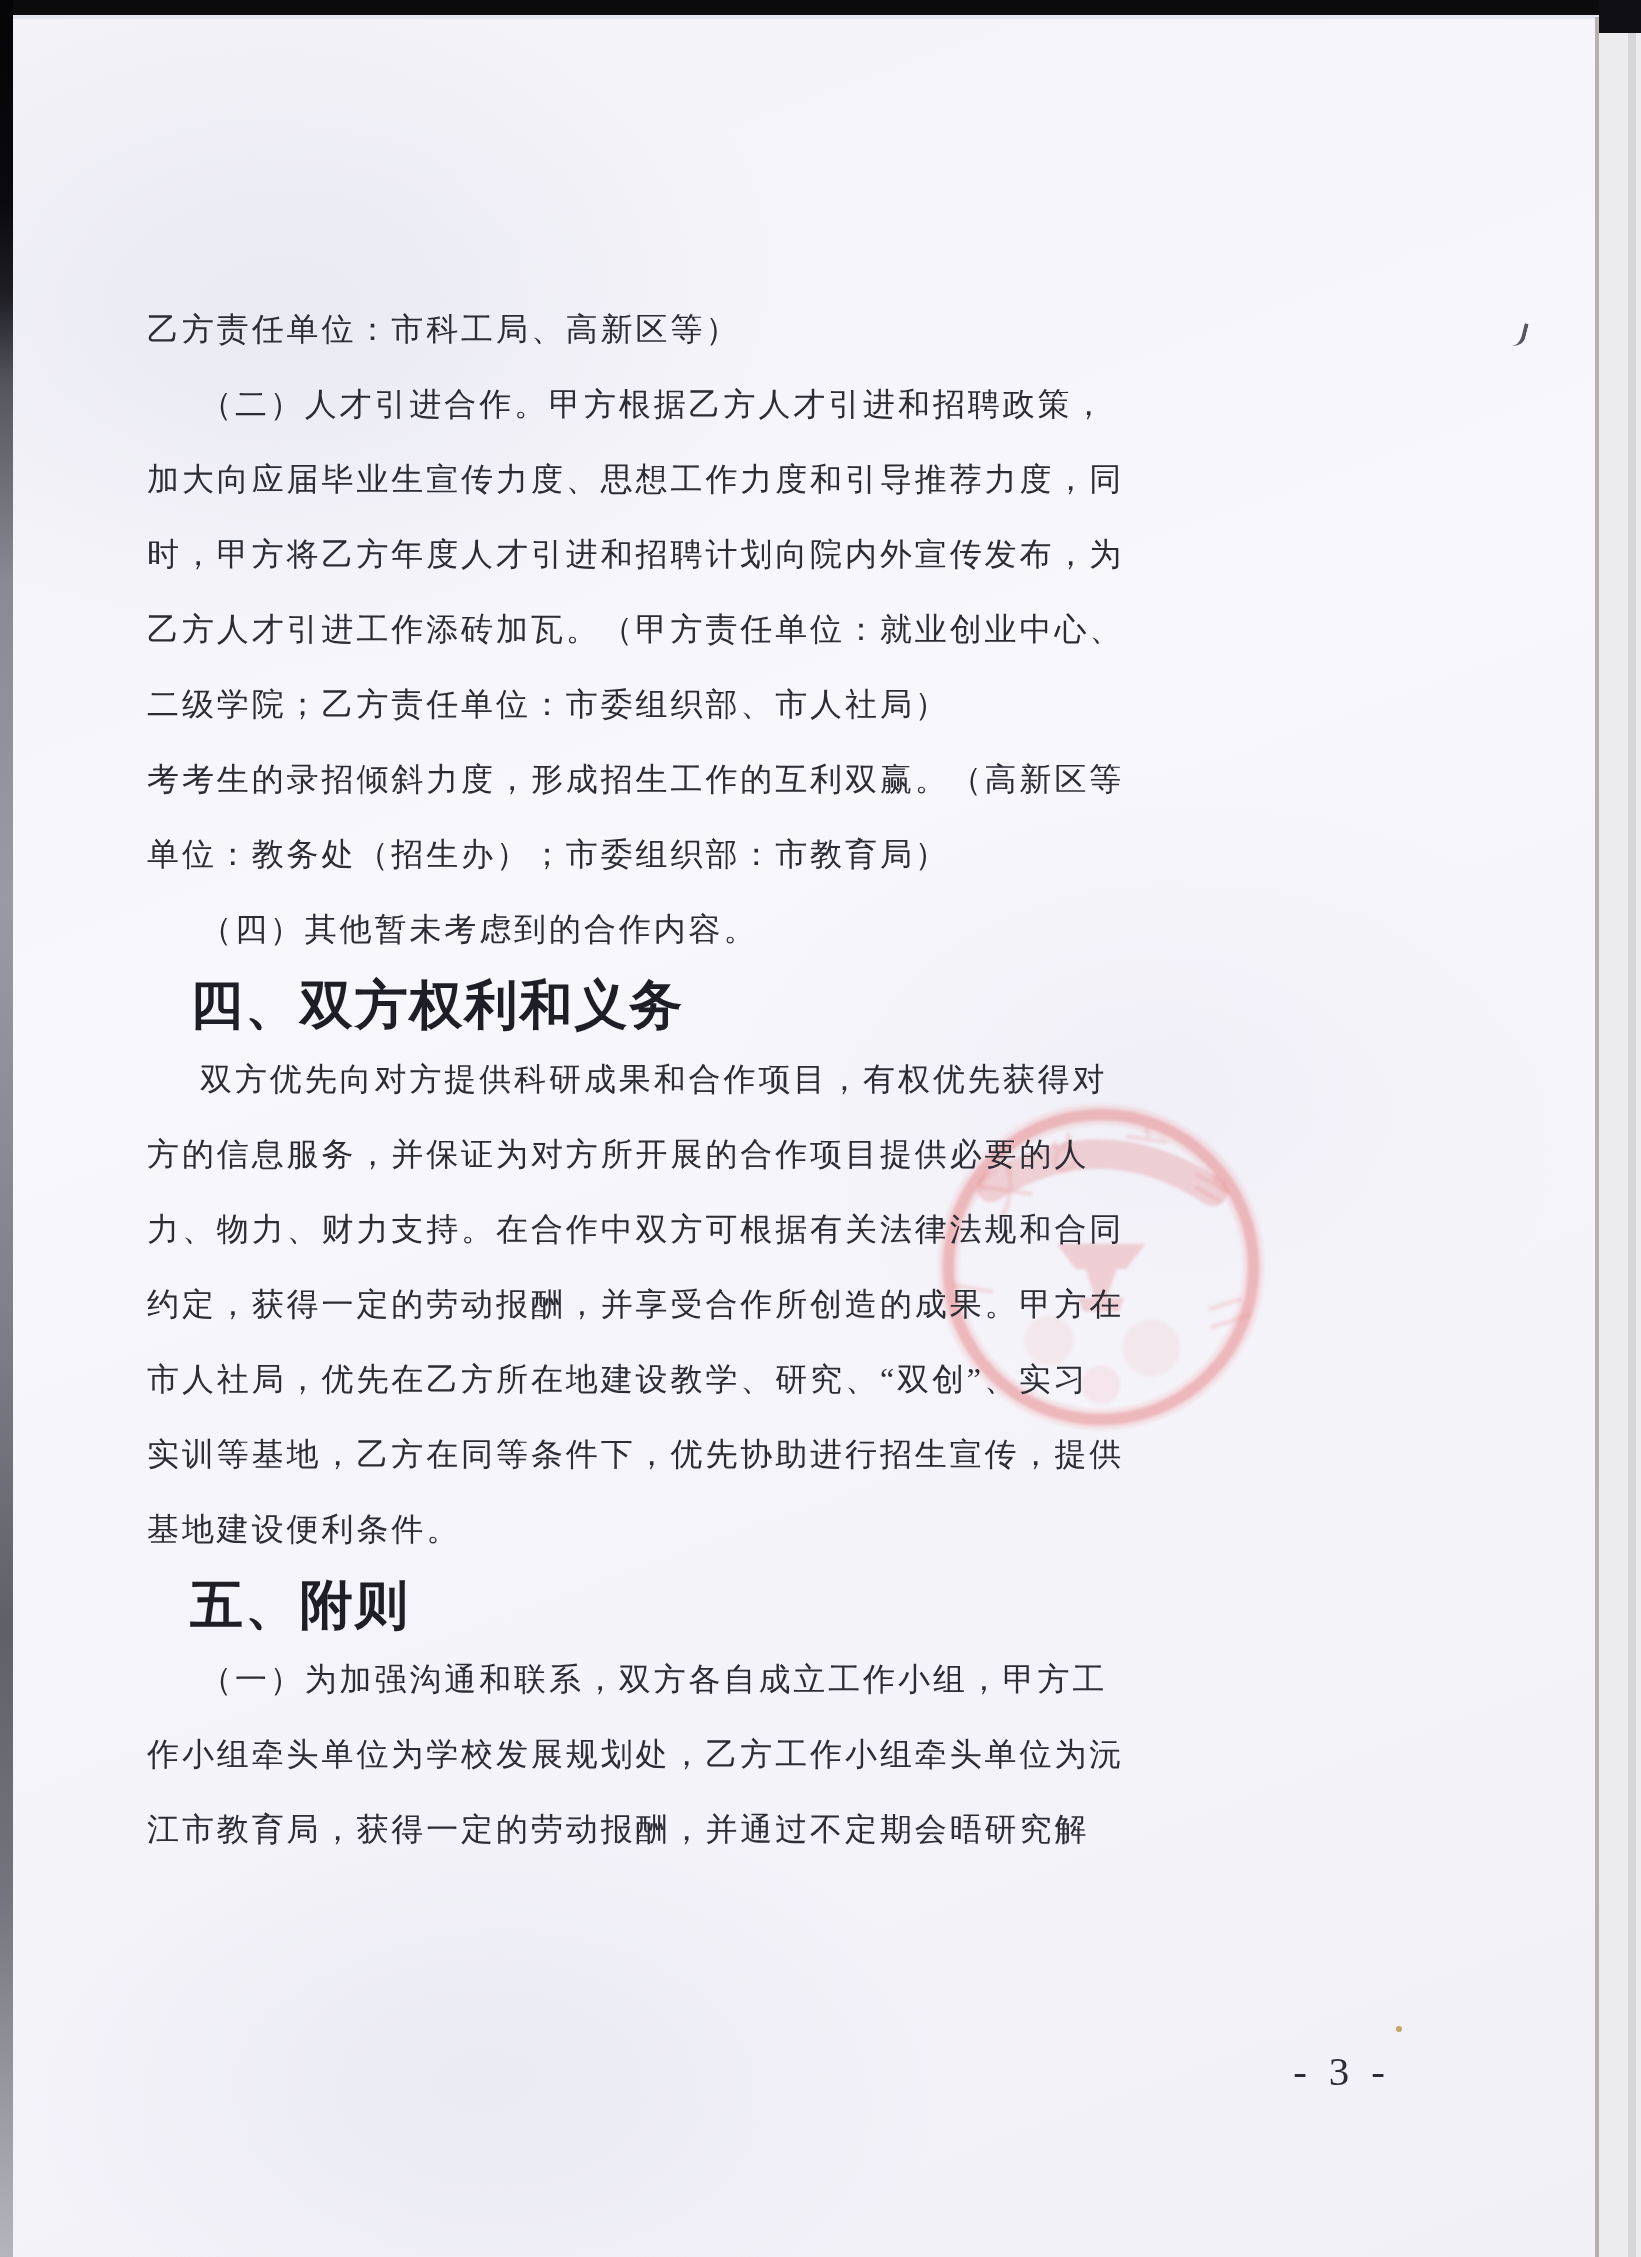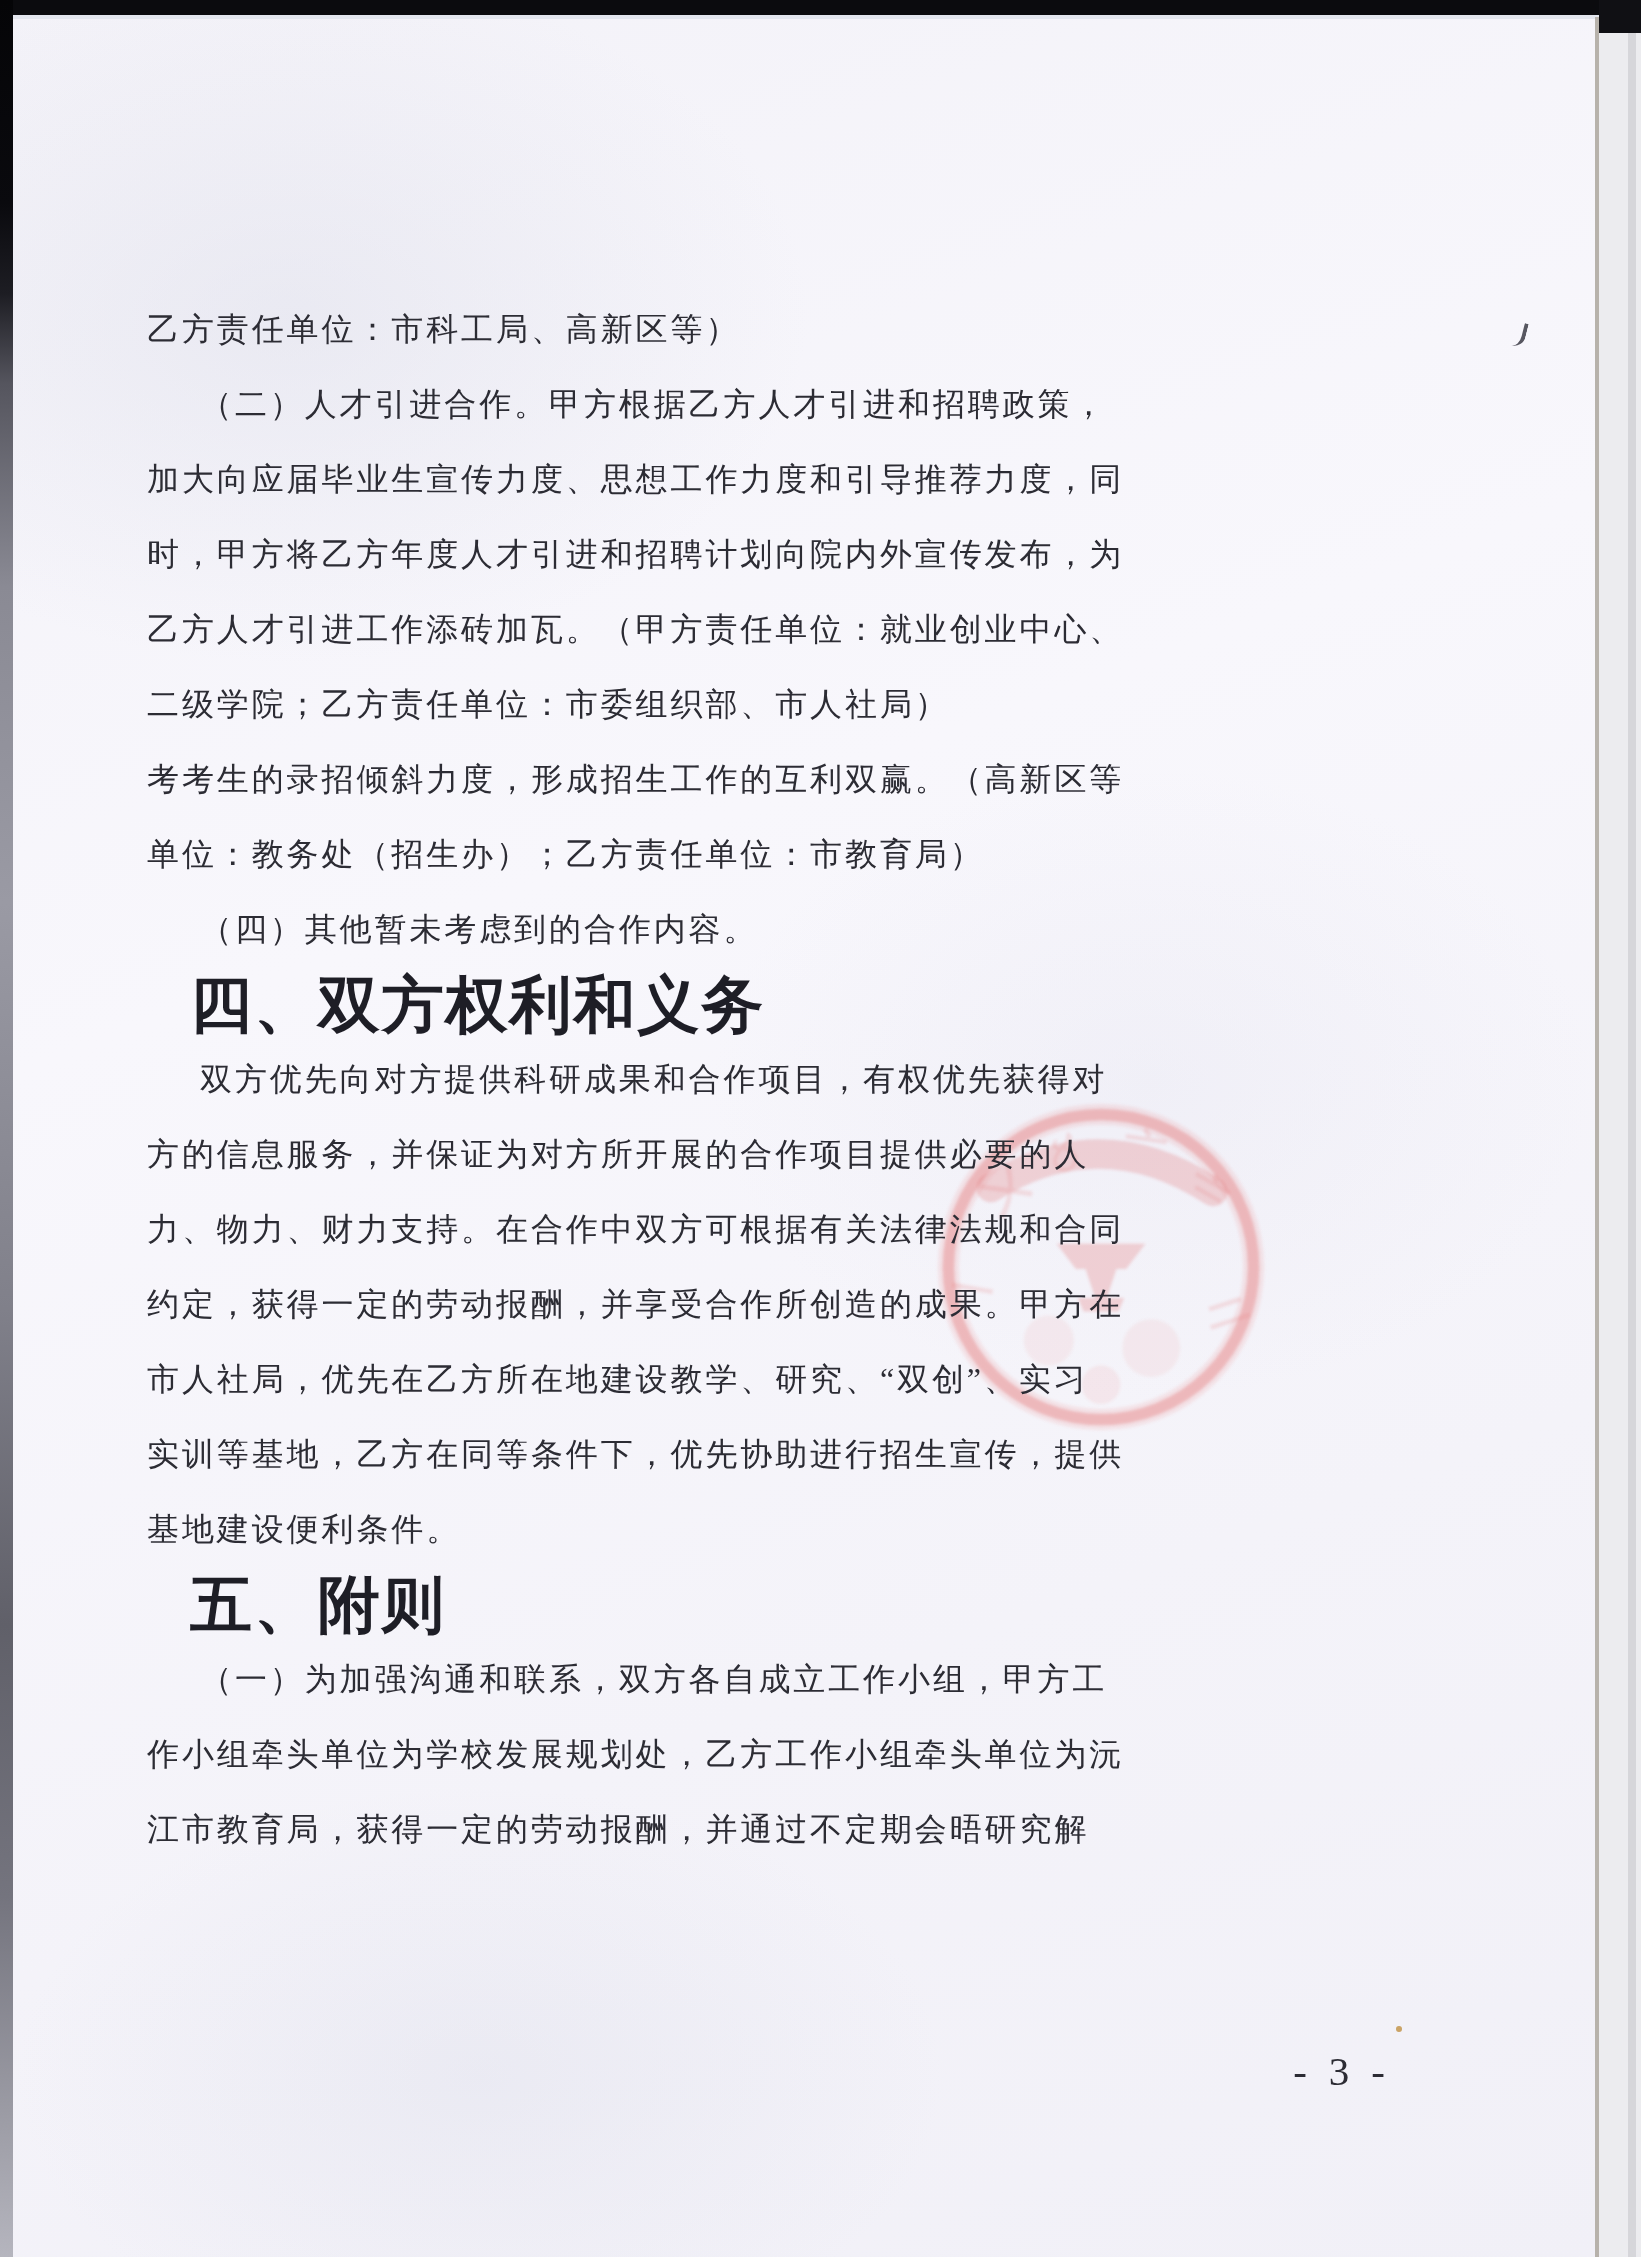--- a/index.html
+++ b/index.html
@@ -37,21 +37,21 @@
     position:absolute;left:147px;top:292px;width:1344px;
     color:#2c2c34;
   }
   .line{
     height:75px;line-height:75px;font-size:32px;letter-spacing:2.9px;
     white-space:nowrap;
   }
   .line.indent{padding-left:53px;}
   .line.heading{
     font-family:"Liberation Sans","DejaVu Sans",sans-serif;
-    font-weight:700;font-size:62px;letter-spacing:1.9px;
+    font-weight:700;font-size:53px;letter-spacing:1.9px;
     padding-left:43px;color:#1e1e26;
   }
   .page-number{
     position:absolute;left:1231px;top:2047px;width:222px;
     text-align:center;font-size:41px;letter-spacing:5.8px;color:#2c2c34;
   }
 
   
   .stamp{
     position:absolute;left:933px;top:1099px;width:336px;height:336px;
@@ -112,21 +112,21 @@
 </div>
 
 <div class="textblock">
   <div class="line flush">乙方责任单位：市科工局、高新区等）</div>
   <div class="line indent">（二）人才引进合作。甲方根据乙方人才引进和招聘政策，</div>
   <div class="line flush">加大向应届毕业生宣传力度、思想工作力度和引导推荐力度，同</div>
   <div class="line flush">时，甲方将乙方年度人才引进和招聘计划向院内外宣传发布，为</div>
   <div class="line flush">乙方人才引进工作添砖加瓦。（甲方责任单位：就业创业中心、</div>
   <div class="line flush">二级学院；乙方责任单位：市委组织部、市人社局）</div>
   <div class="line flush">考考生的录招倾斜力度，形成招生工作的互利双赢。（高新区等</div>
-  <div class="line flush">单位：教务处（招生办）；乙方责任单位：市教育局）</div>
+  <div class="line flush">单位：教务处（招生办）；市委组织部：市教育局）</div>
   <div class="line indent">（四）其他暂未考虑到的合作内容。</div>
   <div class="line heading">四、双方权利和义务</div>
   <div class="line indent">双方优先向对方提供科研成果和合作项目，有权优先获得对</div>
   <div class="line flush">方的信息服务，并保证为对方所开展的合作项目提供必要的人</div>
   <div class="line flush">力、物力、财力支持。在合作中双方可根据有关法律法规和合同</div>
   <div class="line flush">约定，获得一定的劳动报酬，并享受合作所创造的成果。甲方在</div>
   <div class="line flush">市人社局，优先在乙方所在地建设教学、研究、“双创”、实习</div>
   <div class="line flush">实训等基地，乙方在同等条件下，优先协助进行招生宣传，提供</div>
   <div class="line flush">基地建设便利条件。</div>
   <div class="line heading">五、附则</div>

